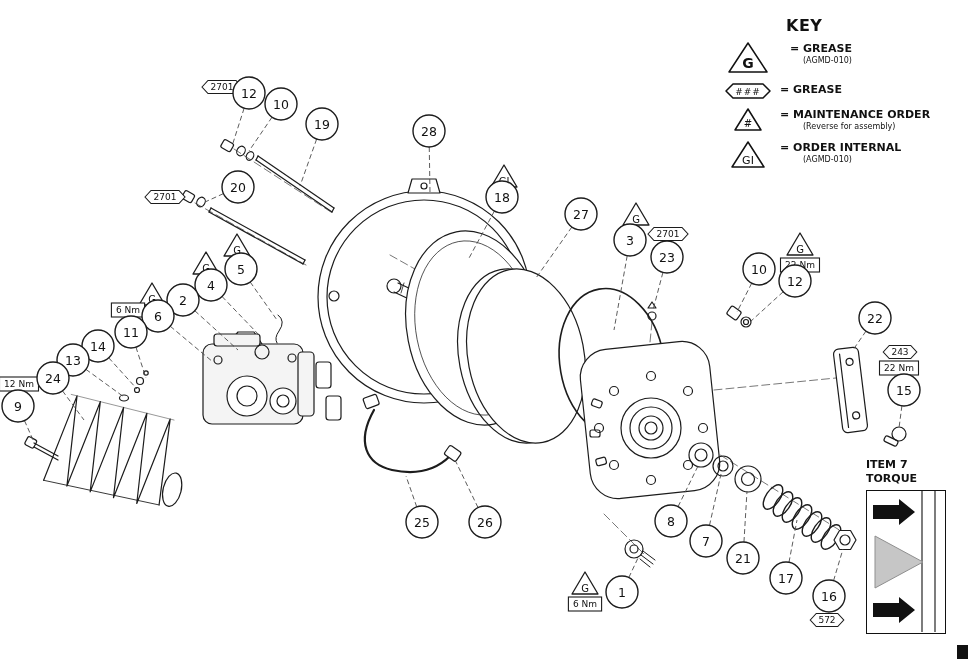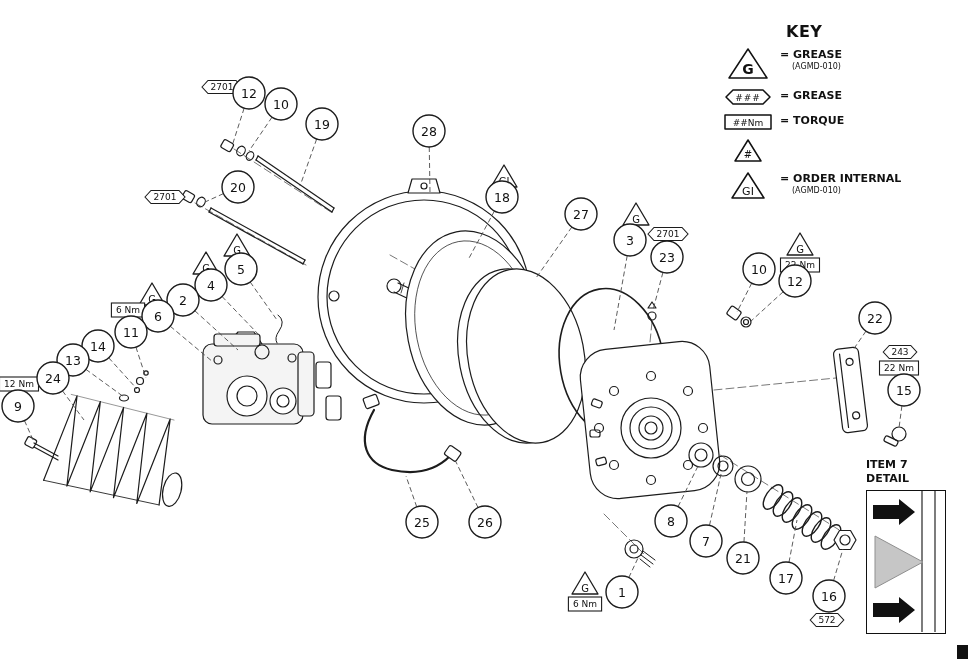--- a/index.html
+++ b/index.html
@@ -16,30 +16,30 @@
   .balloon text { fill:#111; font-size:12.5px; text-anchor:middle;
                   font-family:"DejaVu Sans",sans-serif; }
   .tflag path { fill:#ffffff; stroke:#1c1c1c; stroke-width:1.3; stroke-linejoin:round; }
   .tflag text { fill:#111; font-size:10px; text-anchor:middle; }
   .hexflag polygon { fill:#ffffff; stroke:#1c1c1c; stroke-width:1.1; }
   .hexflag text { fill:#111; font-size:9px; text-anchor:middle; }
   .torqueflag rect { fill:#ffffff; stroke:#1c1c1c; stroke-width:1.1; }
   .torqueflag text { fill:#111; font-size:9px; text-anchor:middle; }
 
   
-  .key { position:absolute; left:716px; top:22px; width:252px; }
+  .key { position:absolute; left:716px; top:16px; width:252px; }
   .key-title { font-weight:bold; font-size:16px; letter-spacing:0.5px; margin:0 0 6px 70px; }
   .key-row { display:flex; align-items:flex-start; margin-bottom:7px; }
   .key-sym { flex:0 0 64px; display:flex; justify-content:center; }
   .key-sym svg { display:block; }
   .key-sym polygon, .key-sym rect { fill:#fff; stroke:#111; stroke-width:1.5; stroke-linejoin:round; }
   .key-sym text { fill:#111; text-anchor:middle; font-family:"DejaVu Sans",sans-serif; }
   .key-text { padding-top:1px; }
   .key-label { font-size:11px; font-weight:bold; white-space:nowrap;text-align:right; }
-  .key-sub { font-size:8px; margin:1px 0 0 12px; white-space:nowrap; }
+  .key-sub { font-size:8px; margin:1px 0 0 23px; white-space:nowrap; }
 
   
   .detail { position:absolute; left:866px; top:458px; width:84px; }
   .detail-title { font-weight:bold; font-size:11px; line-height:1.25; }
   .detail-box { margin-top:4px; width:80px; height:144px; border:1.4px solid #111; background:#fff; }
   .detail-box svg { display:block; }
 
   .corner-mark { position:absolute; left:957px; top:645px; width:11px; height:14px; background:#111; }
 </style>
 </head>
@@ -476,60 +476,52 @@
           <polygon points="4,9 11,2 41,2 48,9 41,16 11,16"></polygon>
           <text x="26" y="12.5" font-size="9" letter-spacing="1">###</text>
         </svg>
       </div>
       <div class="key-text">
         <div class="key-label">= GREASE</div>
         <div class="key-sub"></div>
       </div>
     </div>
 
-    <div class="key-row">
-      <div class="key-sym">
-        <svg width="50" height="18" viewBox="0 0 50 18">
-          <rect x="2" y="2" width="46" height="14"></rect>
-          <text x="25" y="12.5" font-size="9">##Nm</text>
-        </svg>
-      </div>
-      <div class="key-text">
-        <div class="key-label">= TORQUE</div>
-        <div class="key-sub"></div>
-      </div>
-    </div>
 
     <div class="key-row">
       <div class="key-sym">
         <svg width="30" height="26" viewBox="0 0 30 26">
           <polygon points="15,2 28,23 2,23"></polygon>
           <text x="15" y="20" font-size="10">#</text>
         </svg>
       </div>
+      <div class="key-text">
+        <div class="key-label">= MAINTENANCE ORDER</div>
+        <div class="key-sub">(Reverse for assembly)</div>
+      </div>
     </div>
 
     <div class="key-row">
       <div class="key-sym">
         <svg width="36" height="30" viewBox="0 0 36 30">
           <polygon points="18,2 34,27 2,27"></polygon>
           <text x="18" y="23.5" font-size="11">GI</text>
         </svg>
       </div>
       <div class="key-text">
         <div class="key-label">= ORDER INTERNAL</div>
         <div class="key-sub">(AGMD-010)</div>
       </div>
     </div>
   </div>
 
   <div class="detail">
     <div class="detail-title">
       <div>ITEM 7</div>
-      <div>DETAIL</div>
+      <div>TORQUE</div>
     </div>
     <div class="detail-box">
       <svg width="77" height="141" viewBox="0 0 77 141">
         <line x1="55" y1="0" x2="55" y2="141" stroke="#111" stroke-width="1.1"></line>
         <line x1="68" y1="0" x2="68" y2="141" stroke="#111" stroke-width="1.1"></line>
         <polygon points="6,14 32,14 32,8 48,21 32,34 32,28 6,28" fill="#111"></polygon>
         <polygon points="8,45 8,97 56,71" fill="#c6c6c6" stroke="#8f8f8f" stroke-width="1"></polygon>
         <polygon points="6,112 32,112 32,106 48,119 32,132 32,126 6,126" fill="#111"></polygon>
       </svg>
     </div>

